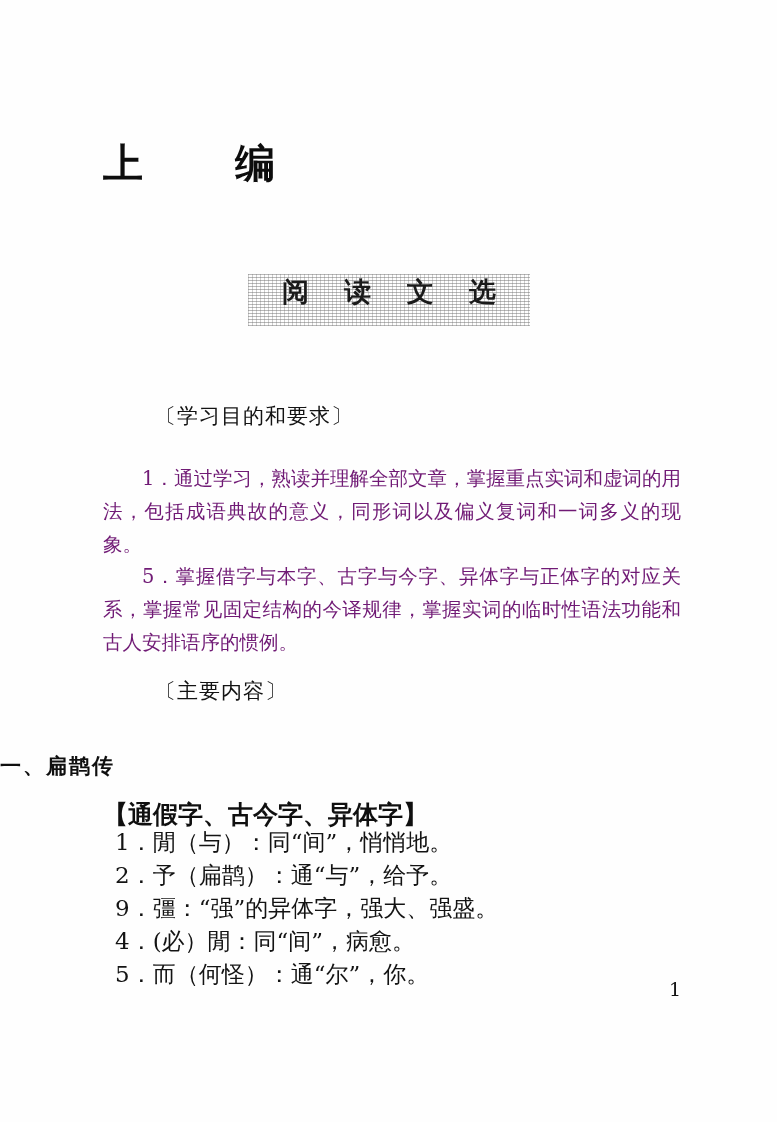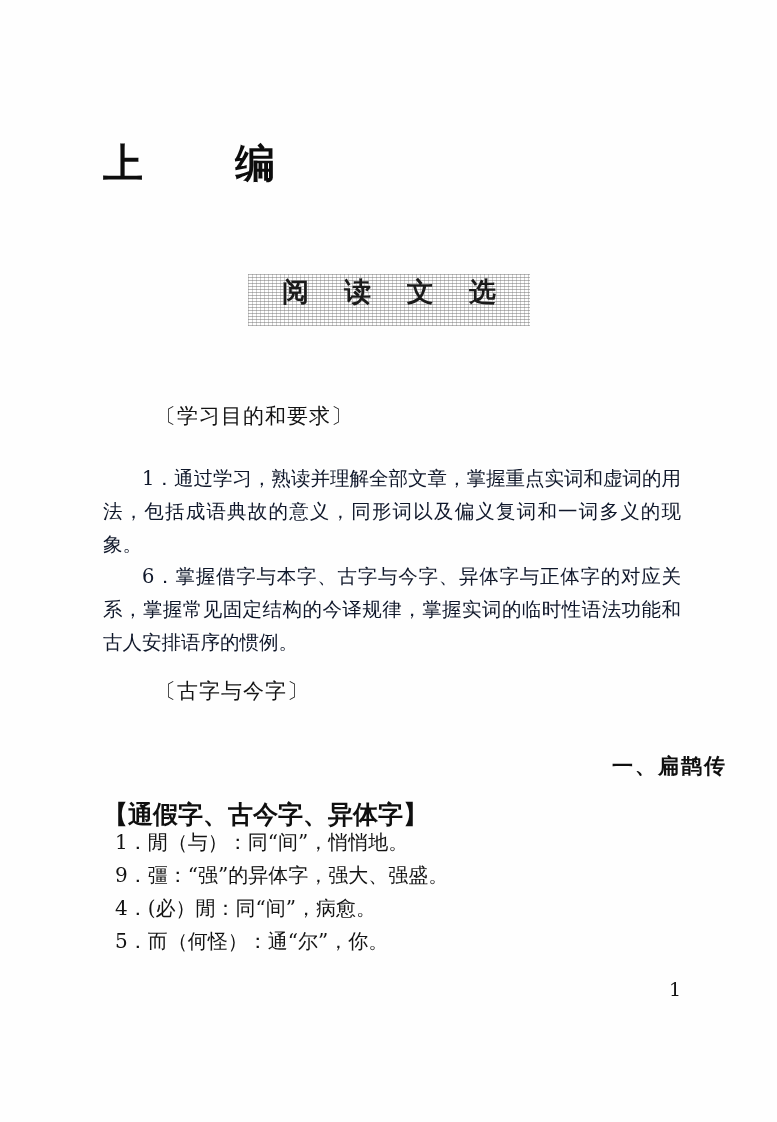--- a/index.html
+++ b/index.html
@@ -69,34 +69,34 @@
   }
   #obj-heading { left: 155px; top: 402px; }
   #content-heading { left: 155px; top: 677px; }
 
   .body-block {
     position: absolute;
     left: 103px;
     width: 578px;
     font-size: 19.5px;
     line-height: 33px;
-    color: #0f172a;
+    color: #701a75;
     font-family: "DejaVu Serif", "Liberation Serif", serif;
     text-align: justify;
   }
   #para-1 { top: 462px; }
   #para-2 { top: 560px; }
   .indent { text-indent: 2em; display: block; }
 
   .article-title {
     position: absolute;
     left: 0;
     top: 752px;
     width: 777px;
-    text-align: right;
+    text-align: left;
     padding-right: 50px;
     box-sizing: border-box;
     font-size: 21px;
     font-weight: bold;
     color: #0f0f0f;
     font-family: "DejaVu Serif", "Liberation Serif", serif;
     letter-spacing: 2px;
   }
   .sub-heading {
     position: absolute;
@@ -108,21 +108,21 @@
     font-family: "DejaVu Serif", "Liberation Serif", serif;
   }
   .entry-list {
     position: absolute;
     left: 103px;
     top: 826px;
     width: 600px;
     font-family: "DejaVu Serif", "Liberation Serif", serif;
   }
   .entry {
-    font-size: 20px;
+    font-size: 23px;
     line-height: 33px;
     color: #131313;
     padding-left: 12px;
     white-space: nowrap;
   }
   .page-number {
     position: absolute;
     right: 96px;
     top: 978px;
     font-size: 19px;
@@ -142,31 +142,32 @@
     <div class="banner-text">阅 读 文 选</div>
   </div>
 
   <div class="bracket-heading" id="obj-heading">〔学习目的和要求〕</div>
 
   <div class="body-block" id="para-1">
     <span class="indent">1．通过学习，熟读并理解全部文章，掌握重点实词和虚词的用法，包括成语典故的意义，同形词以及偏义复词和一词多义的现象。</span>
   </div>
 
   <div class="body-block" id="para-2">
-    <span class="indent">6．掌握借字与本字、古字与今字、异体字与正体字的对应关系，掌握常见固定结构的今译规律，掌握实词的临时性语法功能和古人安排语序的惯例。</span>
+    <span class="indent">5．掌握借字与本字、古字与今字、异体字与正体字的对应关系，掌握常见固定结构的今译规律，掌握实词的临时性语法功能和古人安排语序的惯例。</span>
   </div>
 
-  <div class="bracket-heading" id="content-heading">〔古字与今字〕</div>
+  <div class="bracket-heading" id="content-heading">〔主要内容〕</div>
 
   <div class="article-title">一、扁鹊传</div>
 
   <div class="sub-heading">【通假字、古今字、异体字】</div>
 
   <div class="entry-list">
     <div class="entry">1．閒（与）：同“间”，悄悄地。</div>
+    <div class="entry">2．予（扁鹊）：通“与”，给予。</div>
     <div class="entry">9．彊：“强”的异体字，强大、强盛。</div>
     <div class="entry">4．(必）閒：同“间”，病愈。</div>
     <div class="entry">5．而（何怪）：通“尔”，你。</div>
   </div>
 
   <div class="page-number">1</div>
 
 </div>
 
 </body></html>

